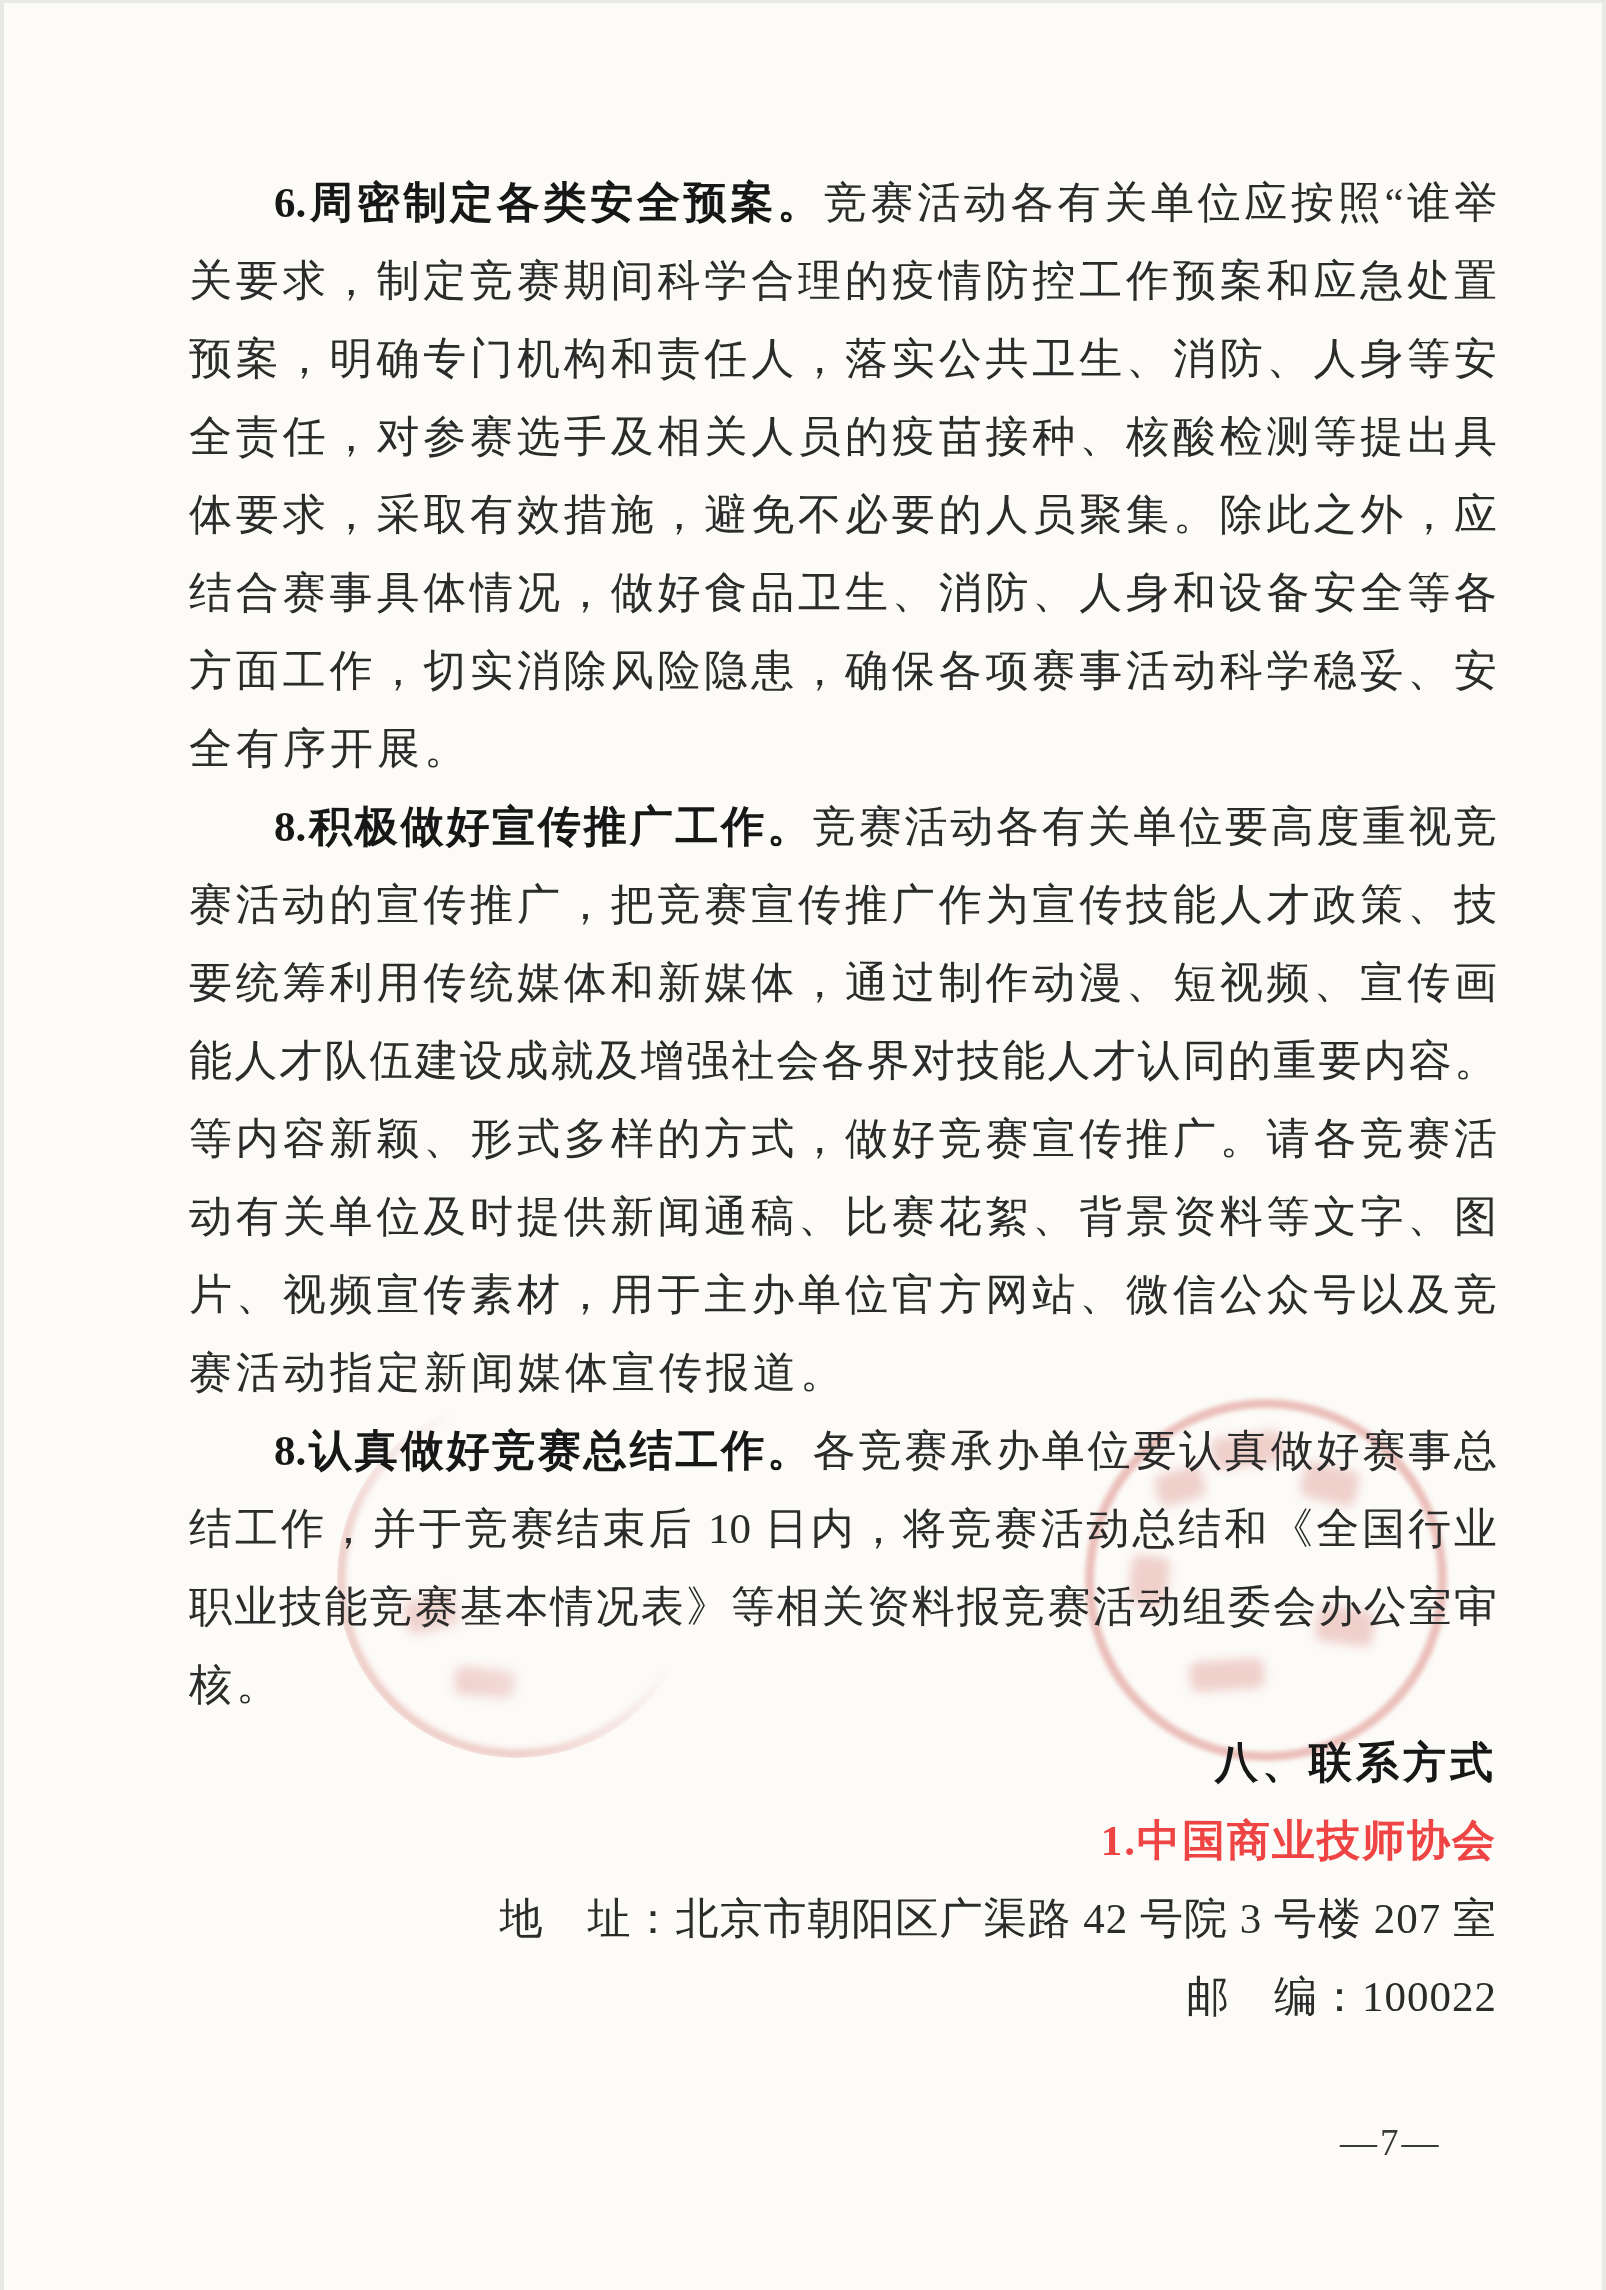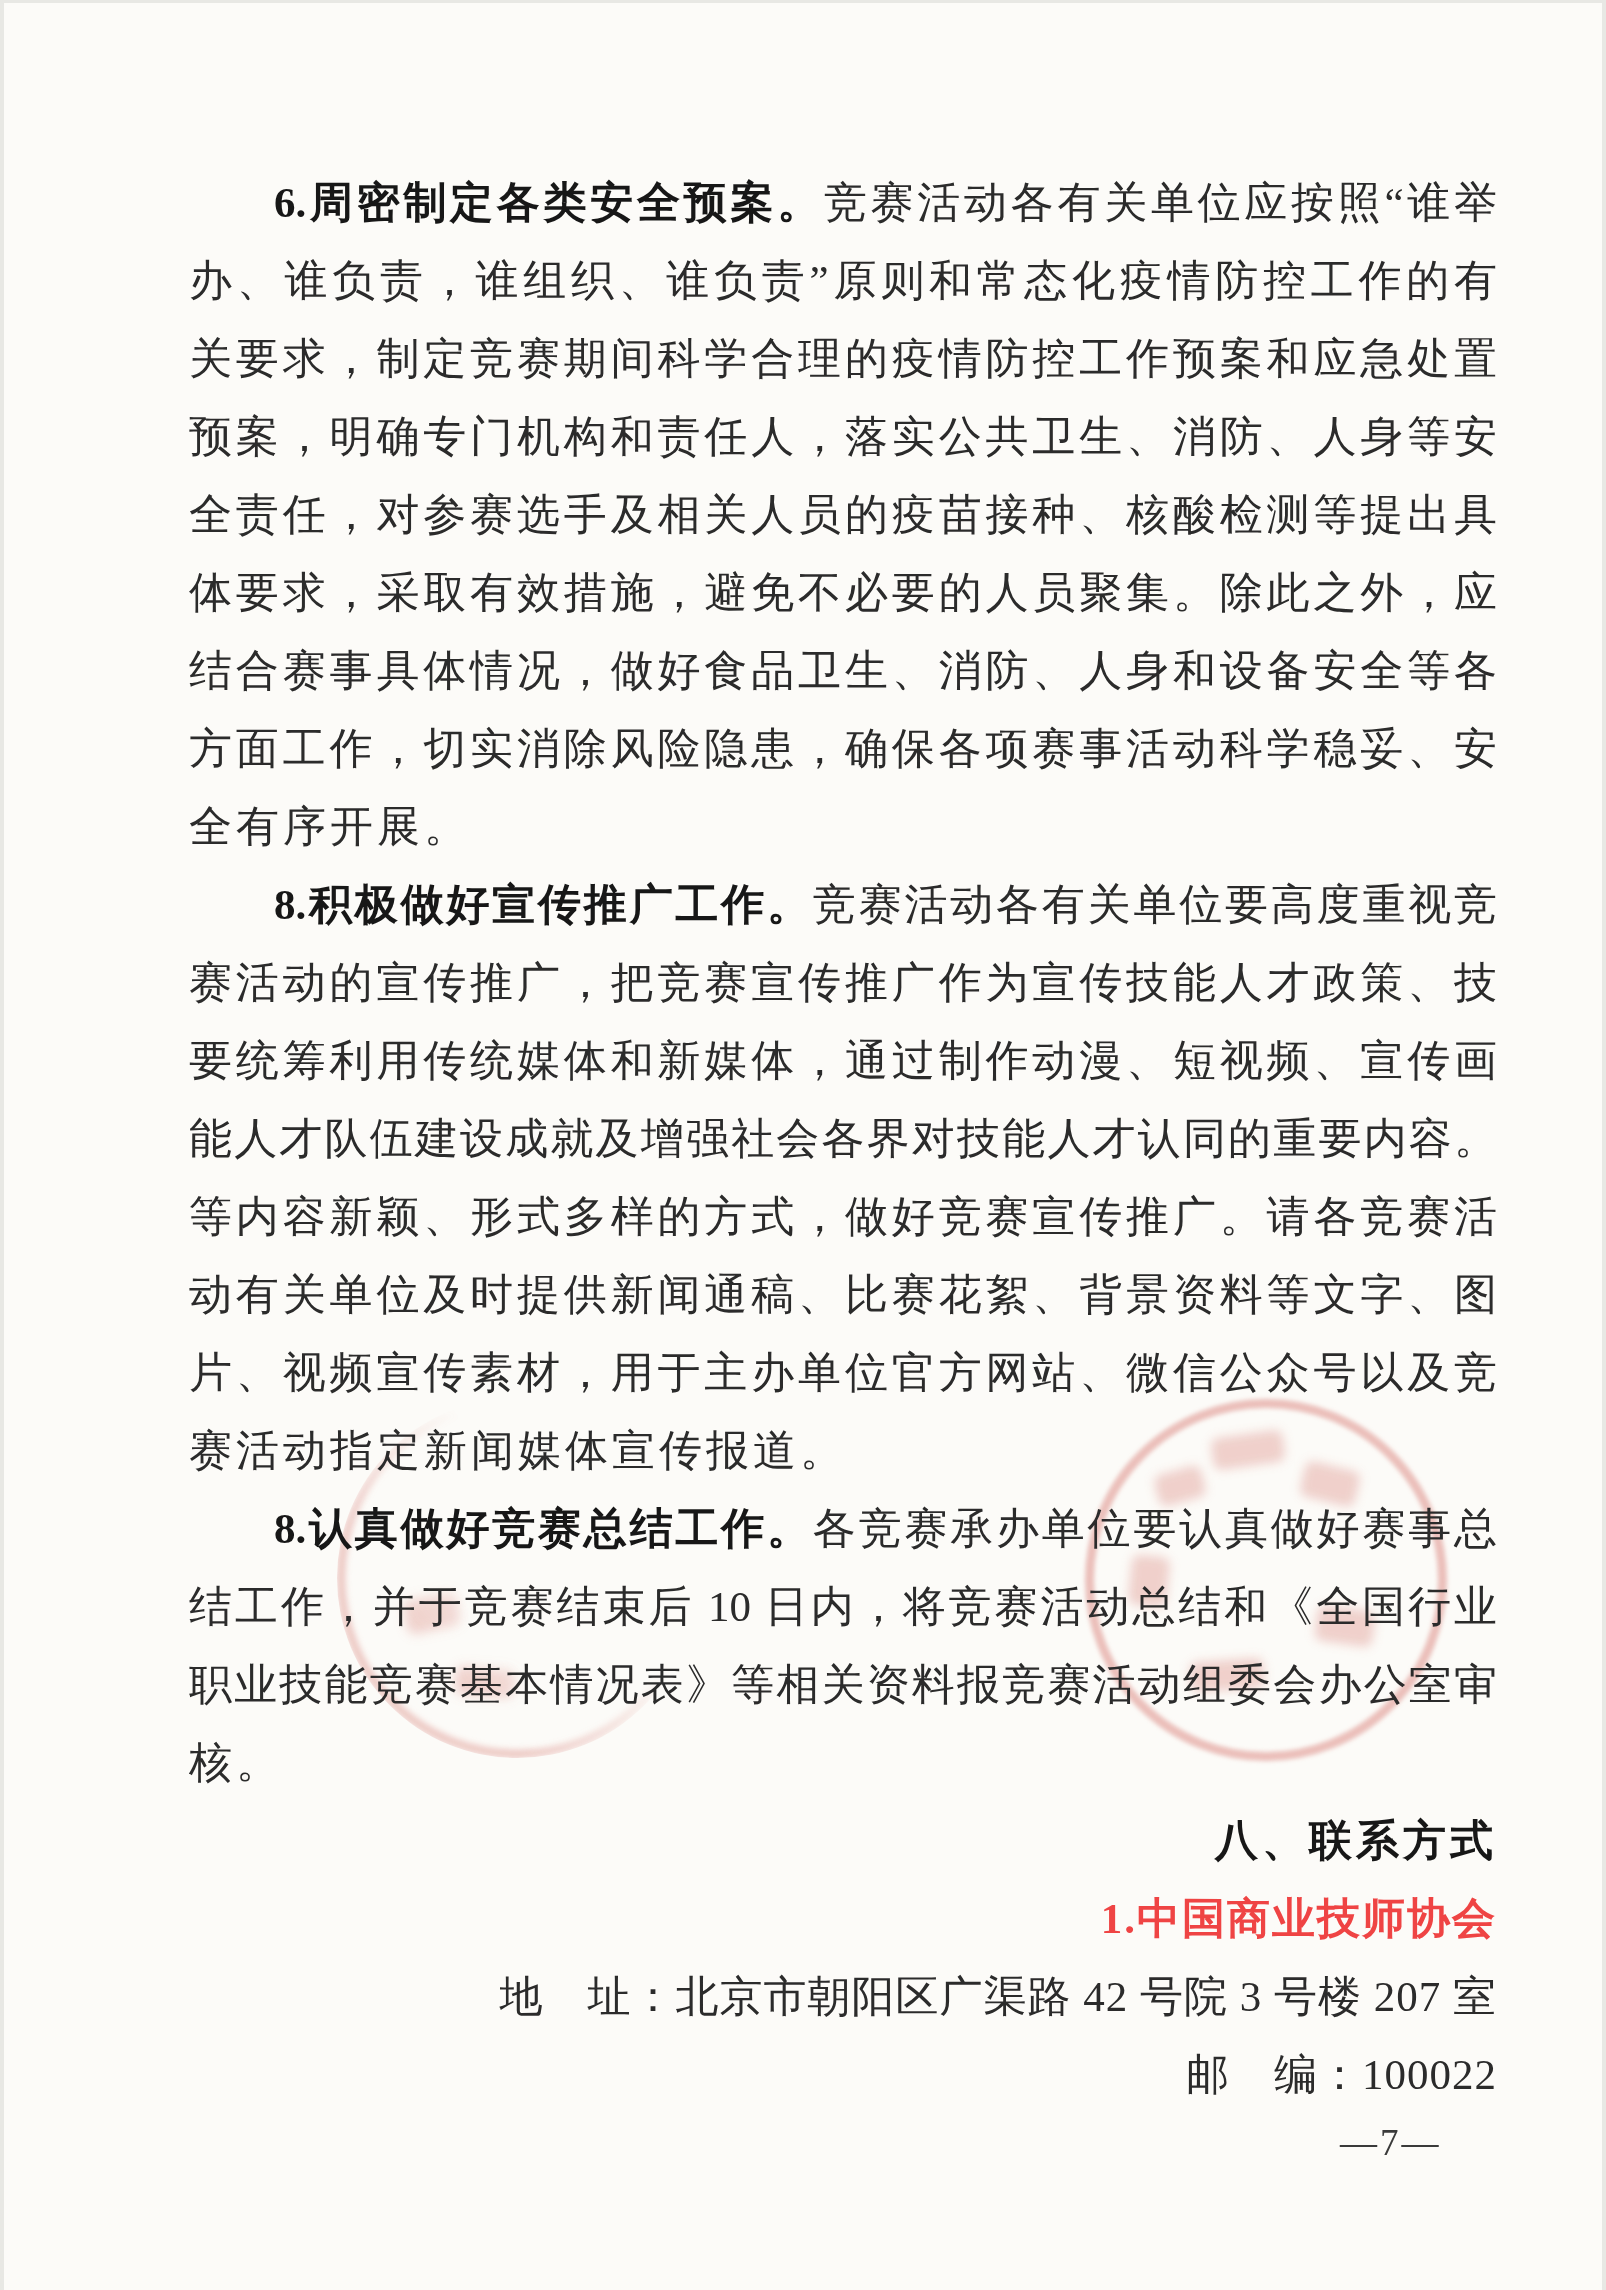--- a/index.html
+++ b/index.html
@@ -111,21 +111,20 @@
     <i class="m2"></i>
     <i class="m3"></i>
     <i class="m4"></i>
     <i class="m5"></i>
     <i class="m6"></i>
   </div>
 
   <div class="content">
 
     <div class="line just lead"><b class="ld">6.周密制定各类安全预案。</b><span>竞赛活动各有关单位应按照“谁举</span></div>
-    <div class="line just">办、谁负责，谁组织、谁负责”原则和常态化疫情防控工作的有</div>
     <div class="line just">关要求，制定竞赛期间科学合理的疫情防控工作预案和应急处置</div>
     <div class="line just">预案，明确专门机构和责任人，落实公共卫生、消防、人身等安</div>
     <div class="line just">全责任，对参赛选手及相关人员的疫苗接种、核酸检测等提出具</div>
     <div class="line just">体要求，采取有效措施，避免不必要的人员聚集。除此之外，应</div>
     <div class="line just">结合赛事具体情况，做好食品卫生、消防、人身和设备安全等各</div>
     <div class="line just">方面工作，切实消除风险隐患，确保各项赛事活动科学稳妥、安</div>
     <div class="line last">全有序开展。</div>
 
     <div class="line just lead"><b class="ld">8.积极做好宣传推广工作。</b><span>竞赛活动各有关单位要高度重视竞</span></div>
     <div class="line just">赛活动的宣传推广，把竞赛宣传推广作为宣传技能人才政策、技</div>

